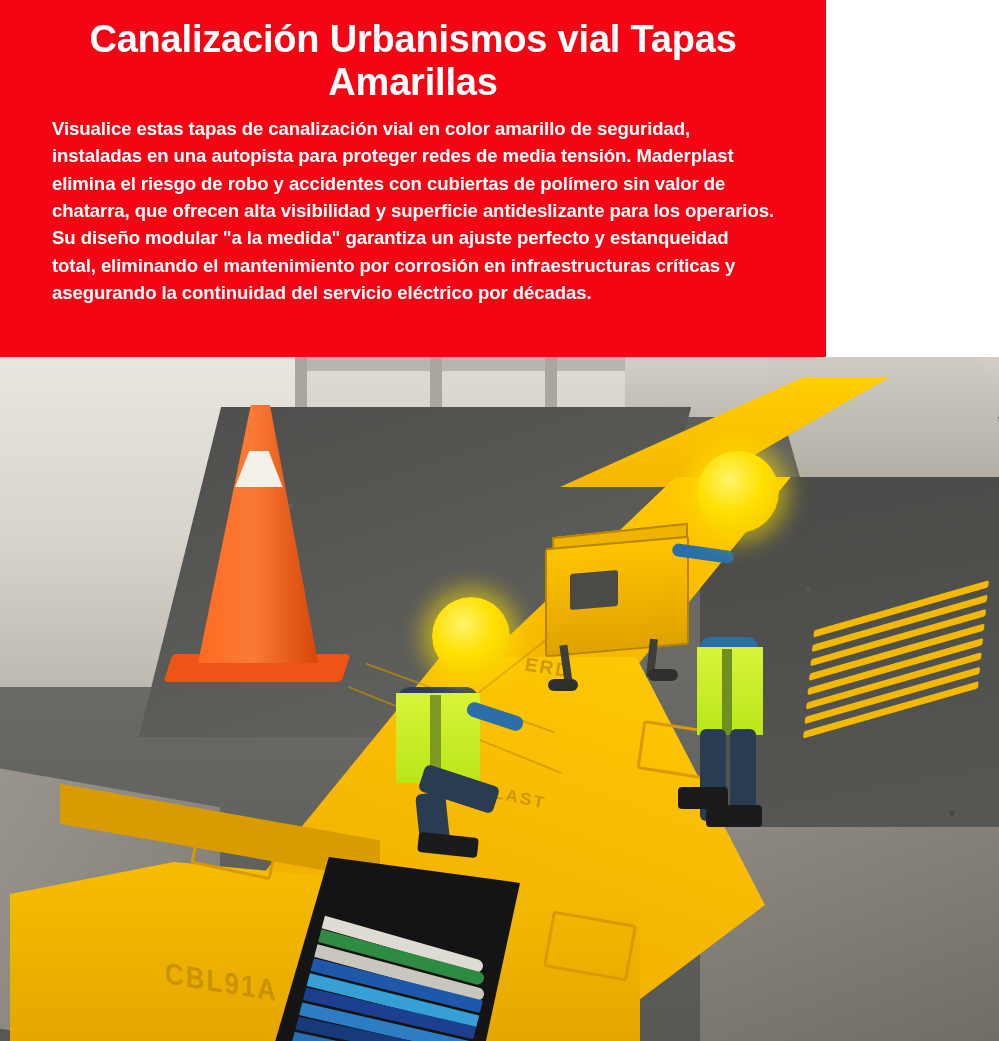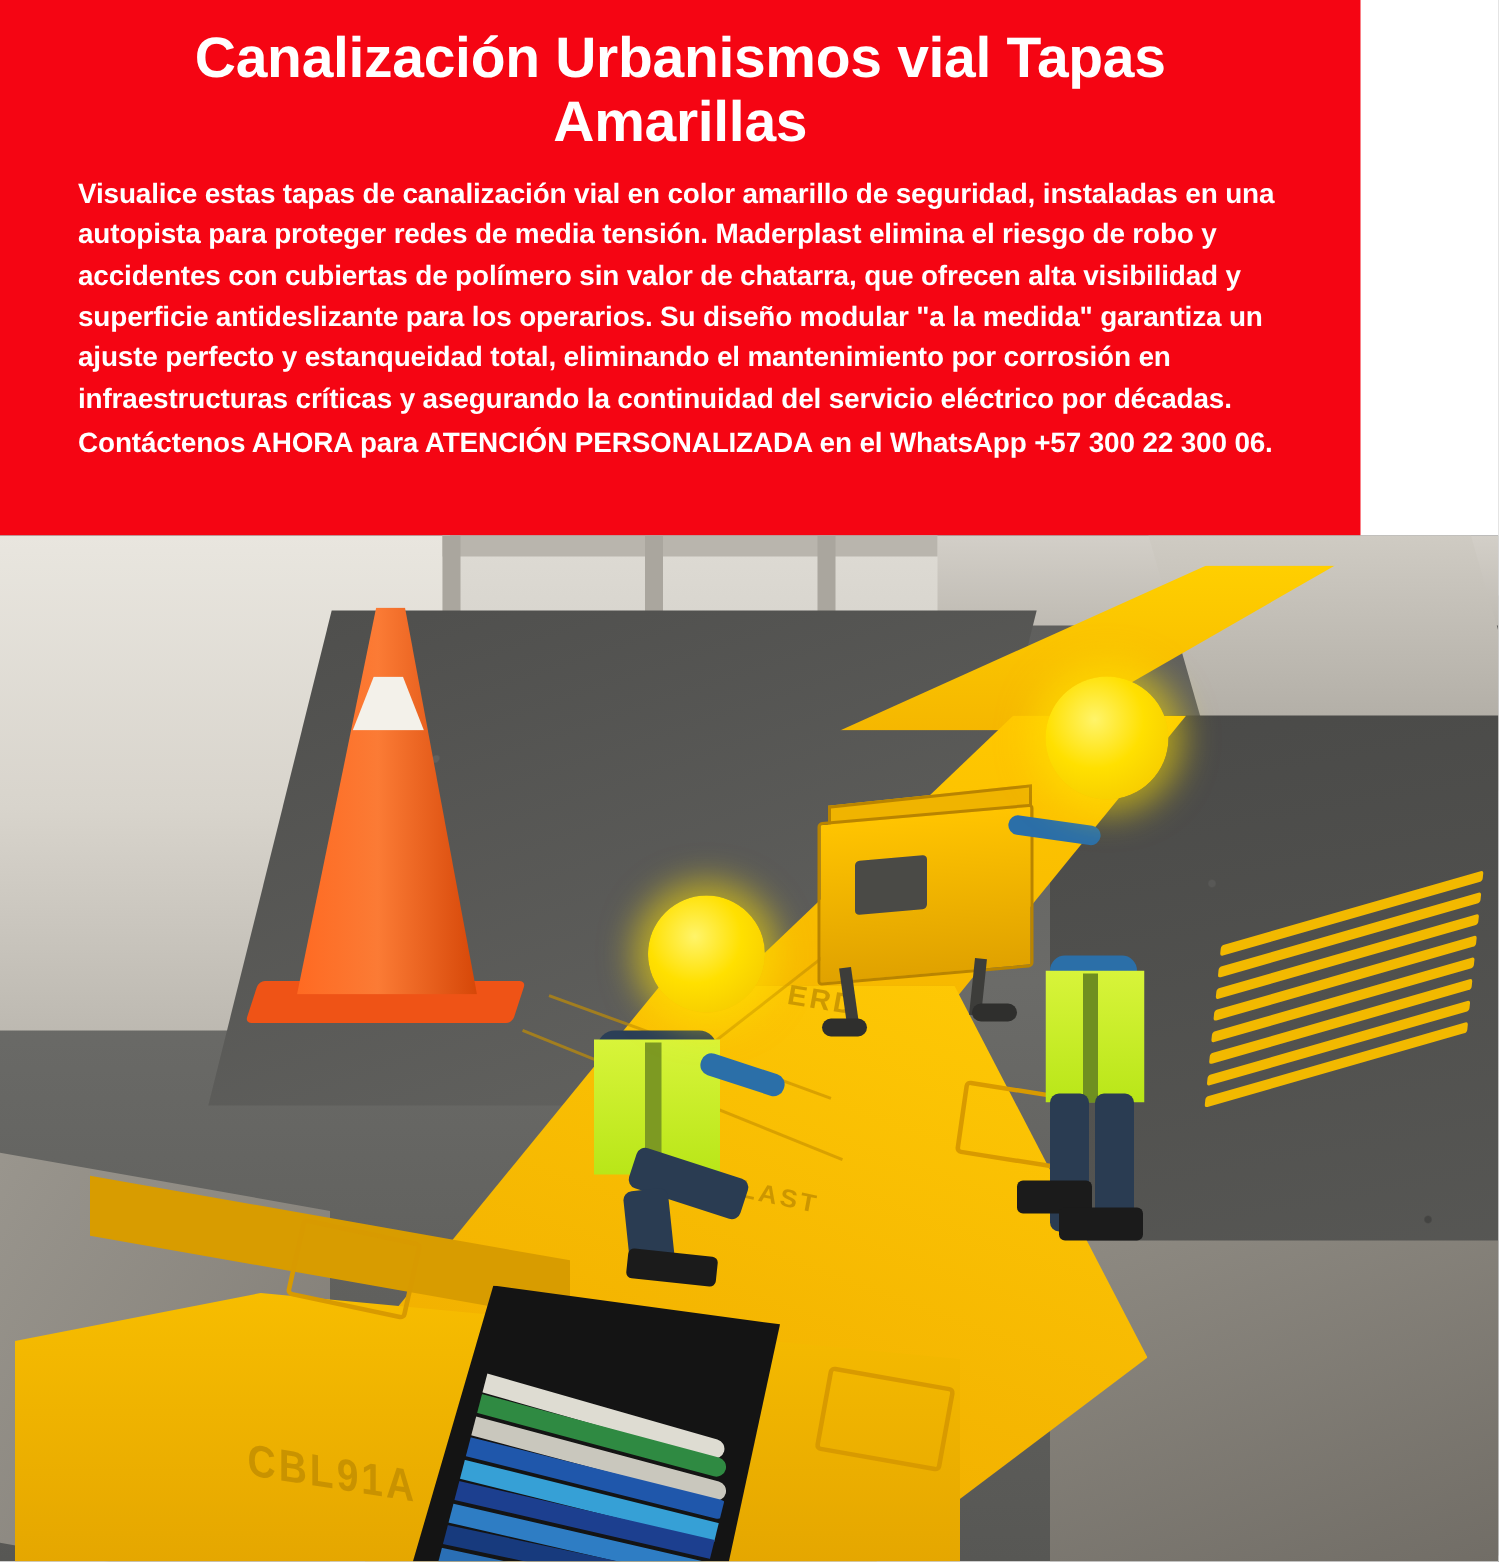--- a/index.html
+++ b/index.html
@@ -16,21 +16,21 @@
     height: 1041px;
     overflow: hidden;
     background: #ffffff;
   }
 
   
   .banner {
     position: absolute;
     left: 0;
     top: 0;
-    width: 907px;
+    width: 826px;
     height: 357px;
     background: #f50513;
     box-sizing: border-box;
     padding: 18px 52px 0 52px;
   }
   .headline {
     margin: 0;
     text-align: center;
     font-weight: bold;
     font-size: 38px;
@@ -321,21 +321,20 @@
 </head>
 <body>
 
 <div class="page">
 
   <div class="banner">
     <h1 class="headline">
       <span class="headline-line1">Canalización Urbanismos vial Tapas Amarillas</span><br>
     </h1>
     <p class="body-copy">Visualice estas tapas de canalización vial en color amarillo de seguridad, instaladas en una autopista para proteger redes de media tensión. Maderplast elimina el riesgo de robo y accidentes con cubiertas de polímero sin valor de chatarra, que ofrecen alta visibilidad y superficie antideslizante para los operarios. Su diseño modular "a la medida" garantiza un ajuste perfecto y estanqueidad total, eliminando el mantenimiento por corrosión en infraestructuras críticas y asegurando la continuidad del servicio eléctrico por décadas.</p>
-    <p class="cta-line">Contáctenos AHORA para ATENCIÓN PERSONALIZADA en el WhatsApp +57 300 22 300 06.</p>
   </div>
 
   <div class="photo">
 
     <div class="asphalt-main"></div>
     <div class="horizon-far"></div>
     <div class="road-far-right"></div>
 
     <div class="wall-left"></div>
     <div class="wall-mid"></div>

